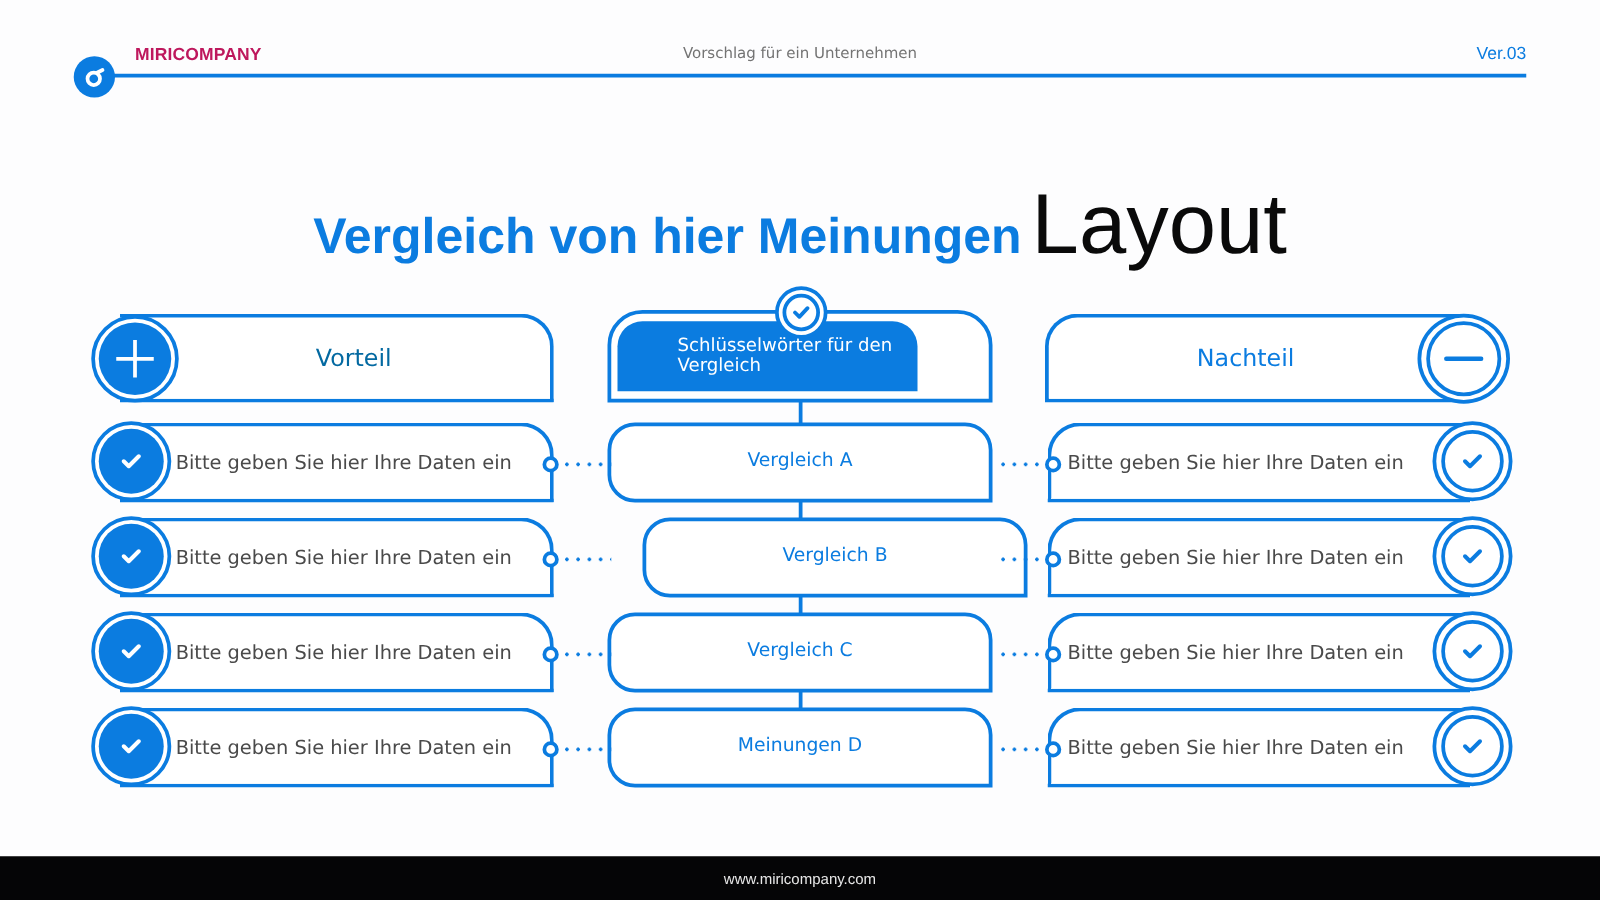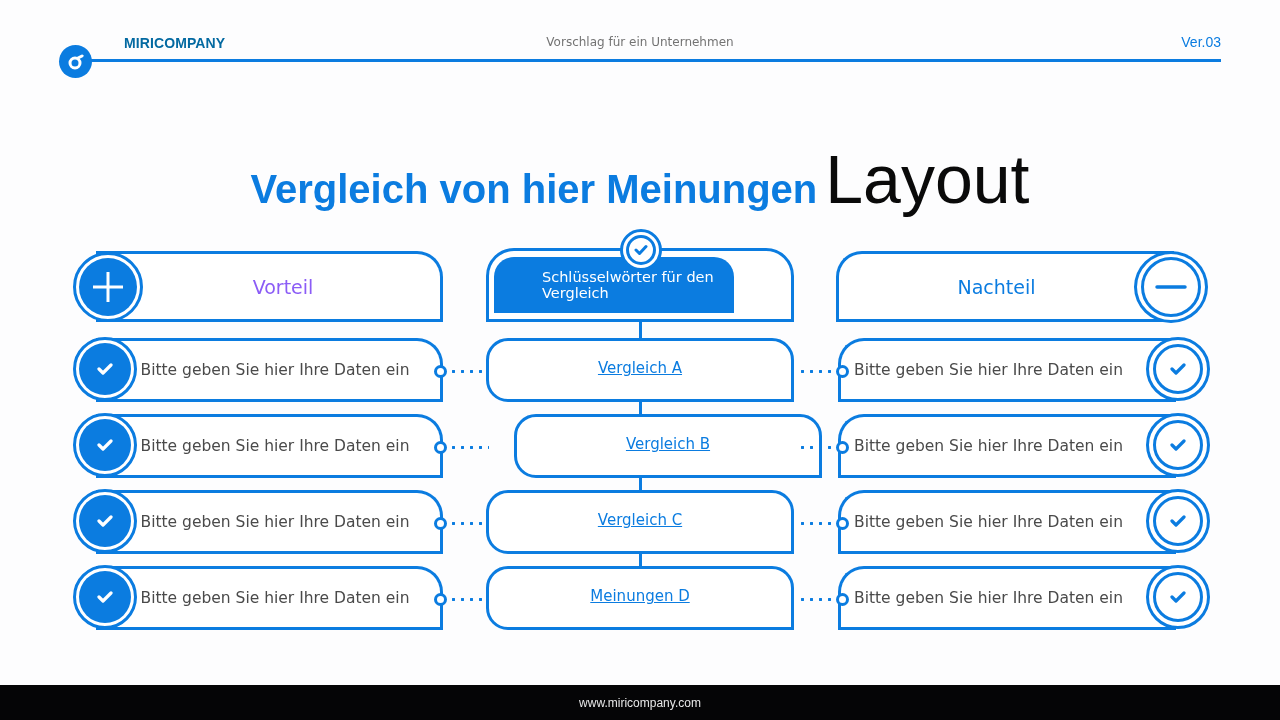--- a/index.html
+++ b/index.html
@@ -12,22 +12,22 @@
     }
     .abs { position: absolute; }
 
     
     .hdr-line { left: 76px; top: 59px; width: 1145px; height: 3px; background: #0b7ce0; }
     .hdr-logo {
       left: 59px; top: 45px; width: 33px; height: 33px; border-radius: 50%;
       background: #0b7ce0; display: flex; align-items: center; justify-content: center;
     }
     .hdr-brand {
-      left: 124px; top: 35px; font-family: "Liberation Sans", sans-serif;
-      font-weight: 700; font-size: 14px; color: #0369a1; letter-spacing: 0.1px;
+      left: 108px; top: 35px; font-family: "Liberation Sans", sans-serif;
+      font-weight: 700; font-size: 14px; color: #be185d; letter-spacing: 0.1px;
     }
     .hdr-sub {
       left: 0; width: 1280px; top: 35px; text-align: center;
       font-family: "DejaVu Sans", sans-serif; font-size: 12px; color: #737373;
     }
     .hdr-ver {
       right: 59px; top: 34px; font-family: "Liberation Sans", sans-serif;
       font-size: 14px; color: #0b7ce0;
     }
 
@@ -43,21 +43,21 @@
     .lcard {
       position: absolute; left: 96px; width: 347px; background: #fff;
       border: 3px solid #0b7ce0; border-left: none; border-top-right-radius: 26px;
     }
     .lcard.head { top: 251px; height: 71px; }
     .lcard.row { height: 64px; }
     .lcard .label {
       position: absolute; left: 0; right: 0; top: 0; bottom: 0;
       display: flex; align-items: center; justify-content: center;
     }
-    .lcard.head .label { font-size: 19px; color: #8b5cf6; padding-left: 30px; }
+    .lcard.head .label { font-size: 19px; color: #0369a1; padding-left: 30px; }
     .lcard.row .label { font-size: 15.5px; color: #4a4a4a; padding-left: 14px; }
 
     .lbadge {
       position: absolute; width: 70px; height: 70px; border-radius: 50%;
       border: 3px solid #0b7ce0; background: #fff; display: flex;
       align-items: center; justify-content: center;
     }
     .lbadge .inner {
       width: 58px; height: 58px; border-radius: 50%; background: #0b7ce0;
       display: flex; align-items: center; justify-content: center;
@@ -104,21 +104,21 @@
     }
     .ccheck .inner {
       width: 30px; height: 30px; border-radius: 50%; border: 3px solid #0b7ce0;
       display: flex; align-items: center; justify-content: center;
     }
     .vline { left: 639px; top: 320px; width: 3px; height: 250px; background: #0b7ce0; }
     .crow {
       position: absolute; left: 486px; width: 308px; height: 64px; background: #fff;
       border: 3px solid #0b7ce0; border-radius: 22px 22px 0 22px;
       display: flex; align-items: center; justify-content: center;
-      font-size: 15px; color: #0b7ce0; padding-bottom: 4px; text-decoration: underline;
+      font-size: 15px; color: #0b7ce0; padding-bottom: 4px;
     }
 
     .dots {
       position: absolute; width: 40px; height: 3px;
       background-image: radial-gradient(circle, #0b7ce0 1.4px, transparent 1.6px);
       background-size: 9px 3px; background-repeat: repeat-x;
     }
     .node {
       position: absolute; width: 13px; height: 13px; border-radius: 50%;
       border: 3px solid #0b7ce0; background: #fff;

